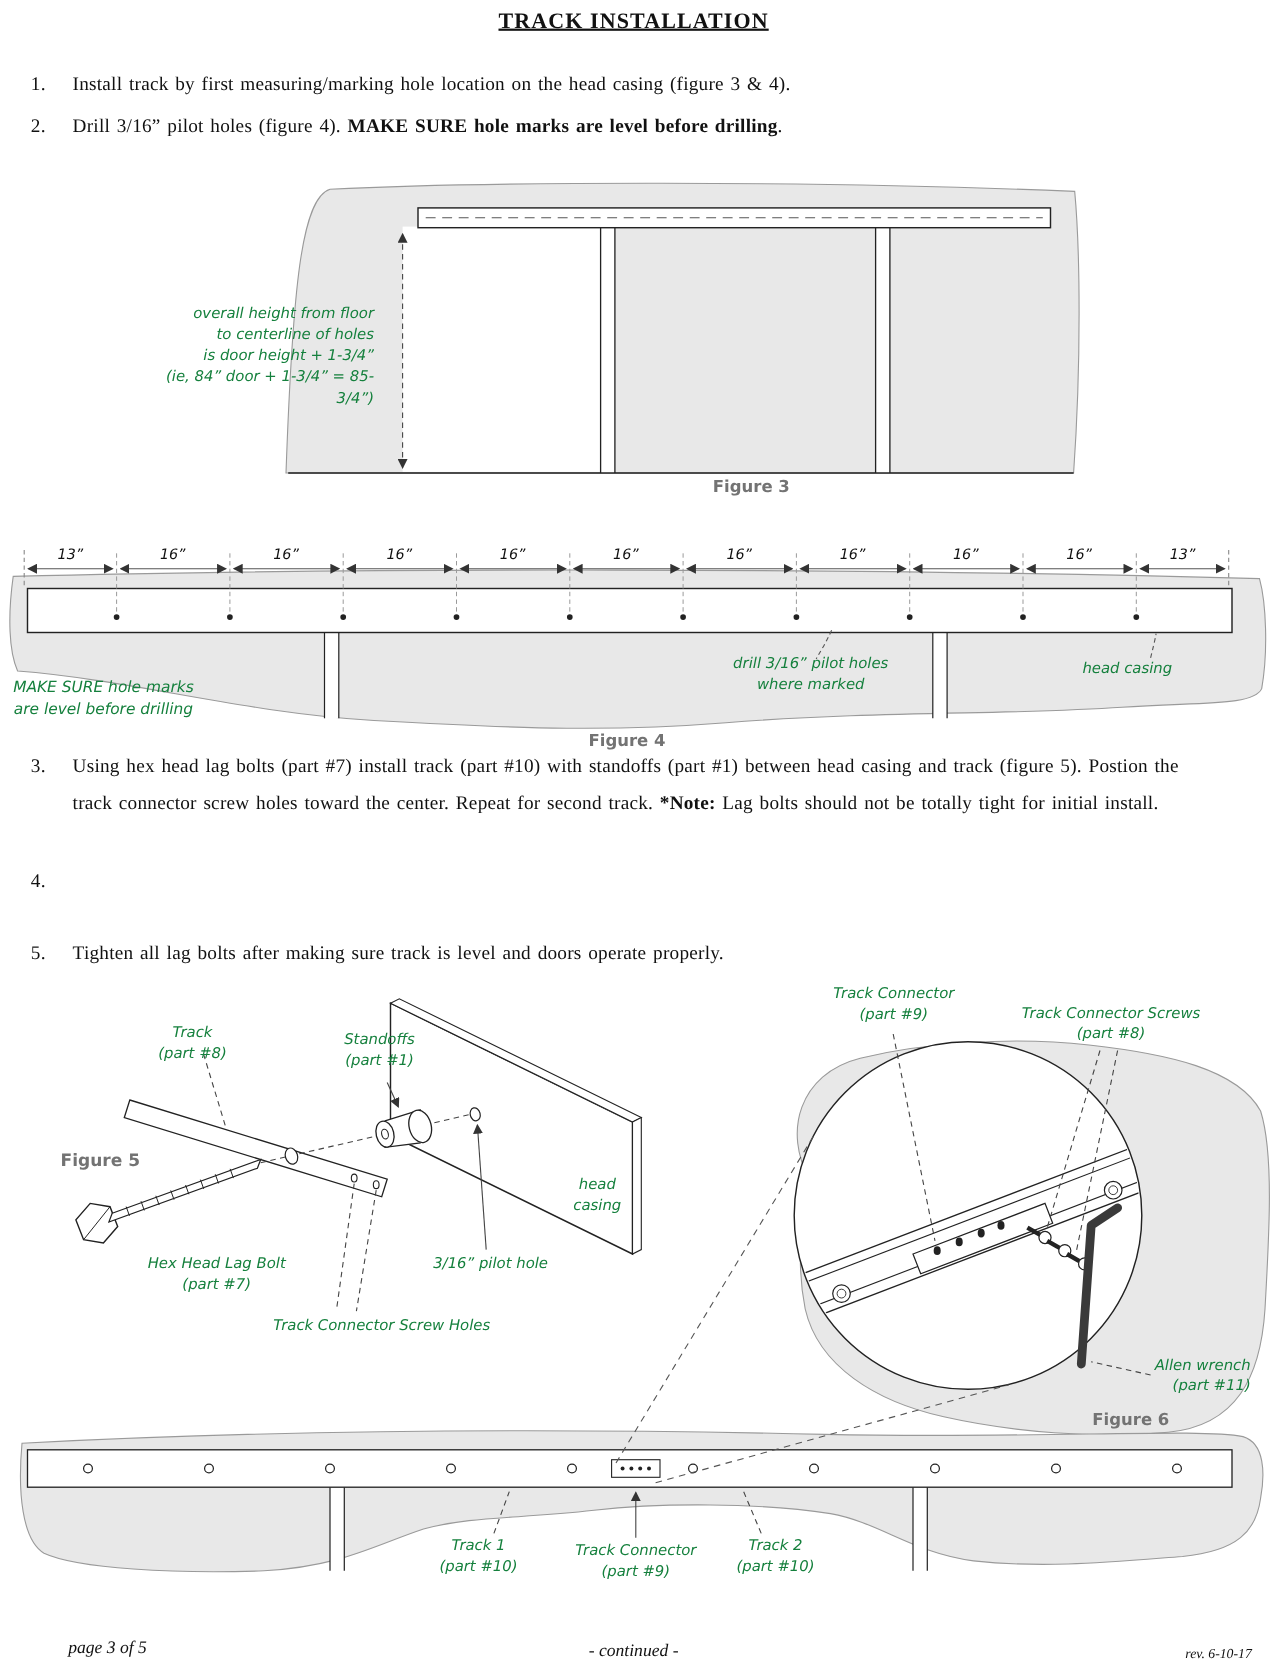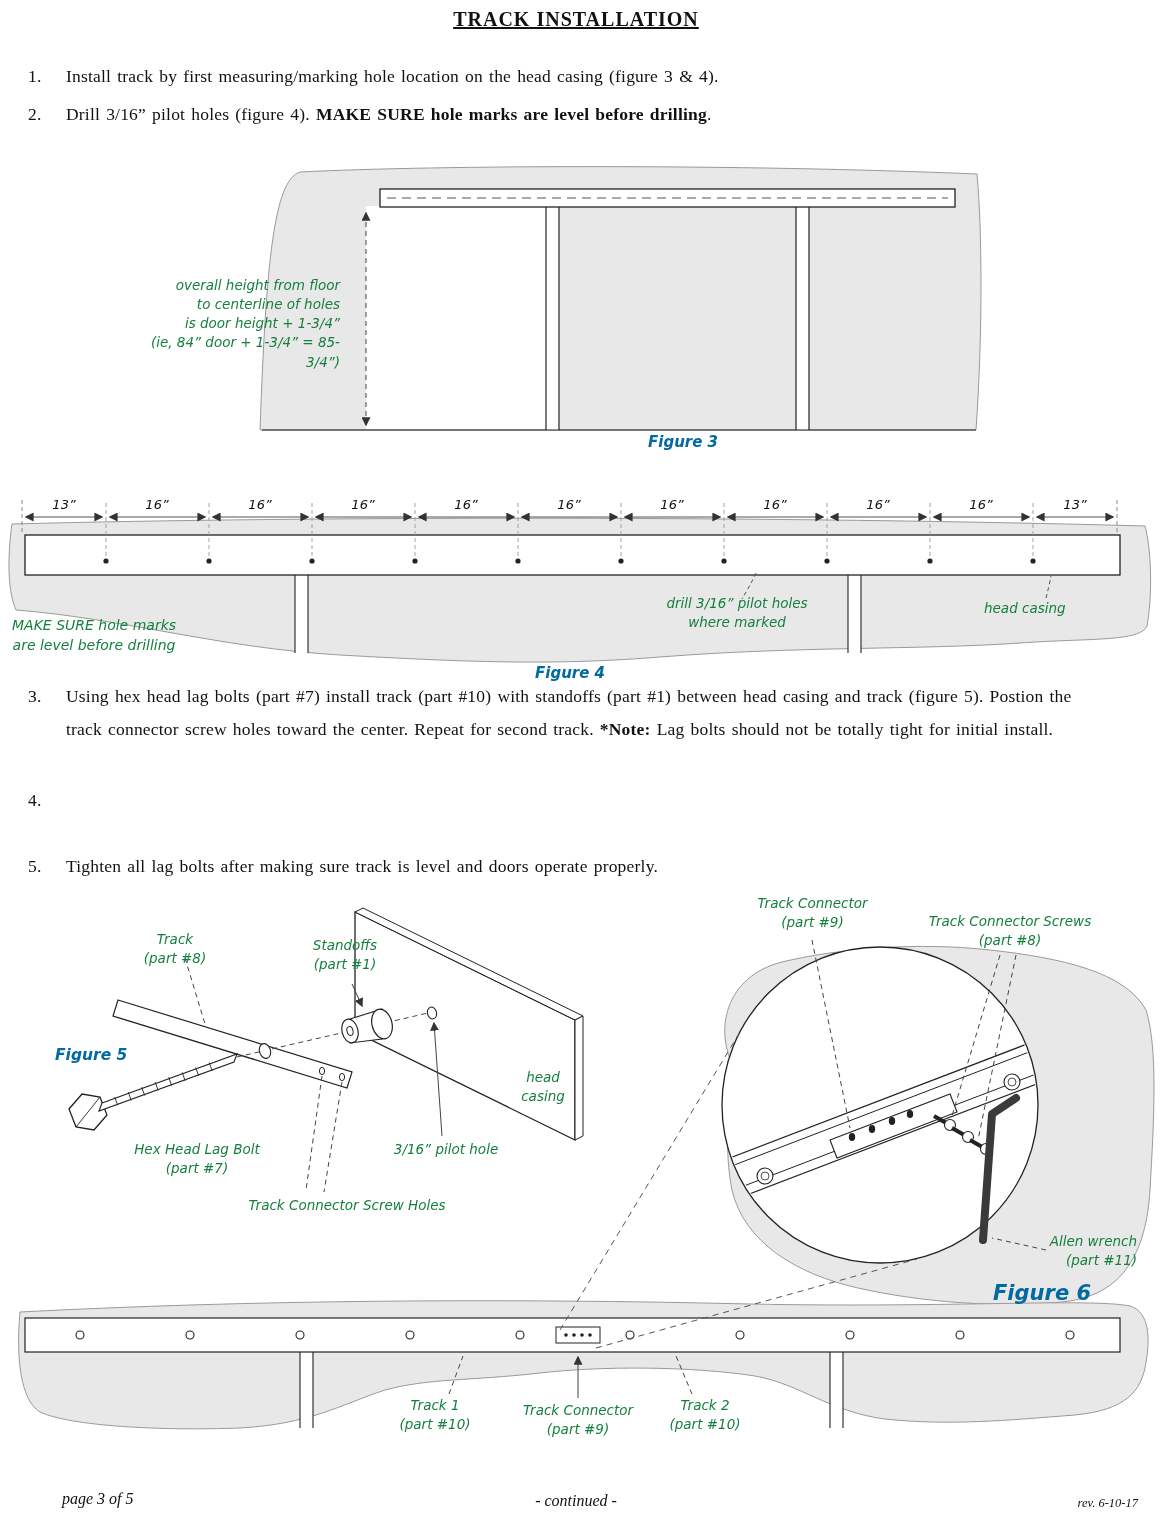--- a/index.html
+++ b/index.html
@@ -6,22 +6,22 @@
   html,body { background:#fff; }
   body { width:1160px; height:1520px; position:relative; font-family:"Liberation Serif", serif; color:#111; overflow:hidden; }
   .page { position:absolute; left:0; top:0; width:1152px; height:1520px; background:#fff; }
   .title { position:absolute; top:8px; left:0; width:100%; text-align:center; font-size:20px; font-weight:bold;
            letter-spacing:1px; text-decoration:underline; }
   .step { position:absolute; left:28px; width:1075px; font-size:17.5px; line-height:33px; padding-left:38px;
           letter-spacing:.2px; word-spacing:1.5px; }
   .step .num { position:absolute; left:0; top:0; }
   .fig-label { position:absolute; font-family:"DejaVu Sans", sans-serif; font-style:italic; font-size:13.5px;
                line-height:1.42; white-space:pre-line; color:#15803d; }
-  .fig-caption { position:absolute; font-family:"DejaVu Sans", sans-serif; font-style:italic; font-weight:bold;
-                 font-size:15px; color:#0369a1; }
+  .fig-caption { position:absolute; font-family:"DejaVu Sans", sans-serif; font-weight:bold;
+                 font-size:15px; color:#737373; }
   .dim-label { position:absolute; transform:translateX(-50%); font-family:"DejaVu Sans", sans-serif;
                font-style:italic; font-size:13px; top:497px; }
   .t-center { text-align:center; }
   .t-right  { text-align:right; }
   svg.art { position:absolute; left:0; top:0; }
   .footer-left  { position:absolute; left:14px; top:1490px; font-style:italic; font-size:16px;margin-left:48px; }
   .footer-center{ position:absolute; left:0; top:1492px; width:100%; text-align:center; font-style:italic; font-size:16px; }
   .footer-right { position:absolute; right:14px; top:1496px; font-style:italic; font-size:12.5px; }
 </style>
 </head>
@@ -280,21 +280,21 @@
 (part #7)</div>
   <div class="fig-label t-center" style="left:381px; top:1140px; width:130px;">3/16” pilot hole</div>
   <div class="fig-label t-center" style="left:247px; top:1196px; width:200px;">Track Connector Screw Holes</div>
 
   <div class="fig-label t-center" style="left:740px; top:894px; width:145px;">Track Connector
 (part #9)</div>
   <div class="fig-label t-center" style="left:918px; top:912px; width:184px;">Track Connector Screws
 (part #8)</div>
   <div class="fig-label t-right" style="left:1005px; top:1232px; width:132px;">Allen wrench
 (part #11)</div>
-  <div class="fig-caption" style="left:993px; top:1281px; font-size:21px;">Figure 6</div>
+  <div class="fig-caption" style="left:993px; top:1281px; font-size:15px;">Figure 6</div>
 
   <div class="fig-label t-center" style="left:375px; top:1396px; width:120px;">Track 1
 (part #10)</div>
   <div class="fig-label t-center" style="left:508px; top:1401px; width:140px;">Track Connector
 (part #9)</div>
   <div class="fig-label t-center" style="left:645px; top:1396px; width:120px;">Track 2
 (part #10)</div>
 
   <div class="footer-left">page 3 of 5</div>
   <div class="footer-center">- continued -</div>

